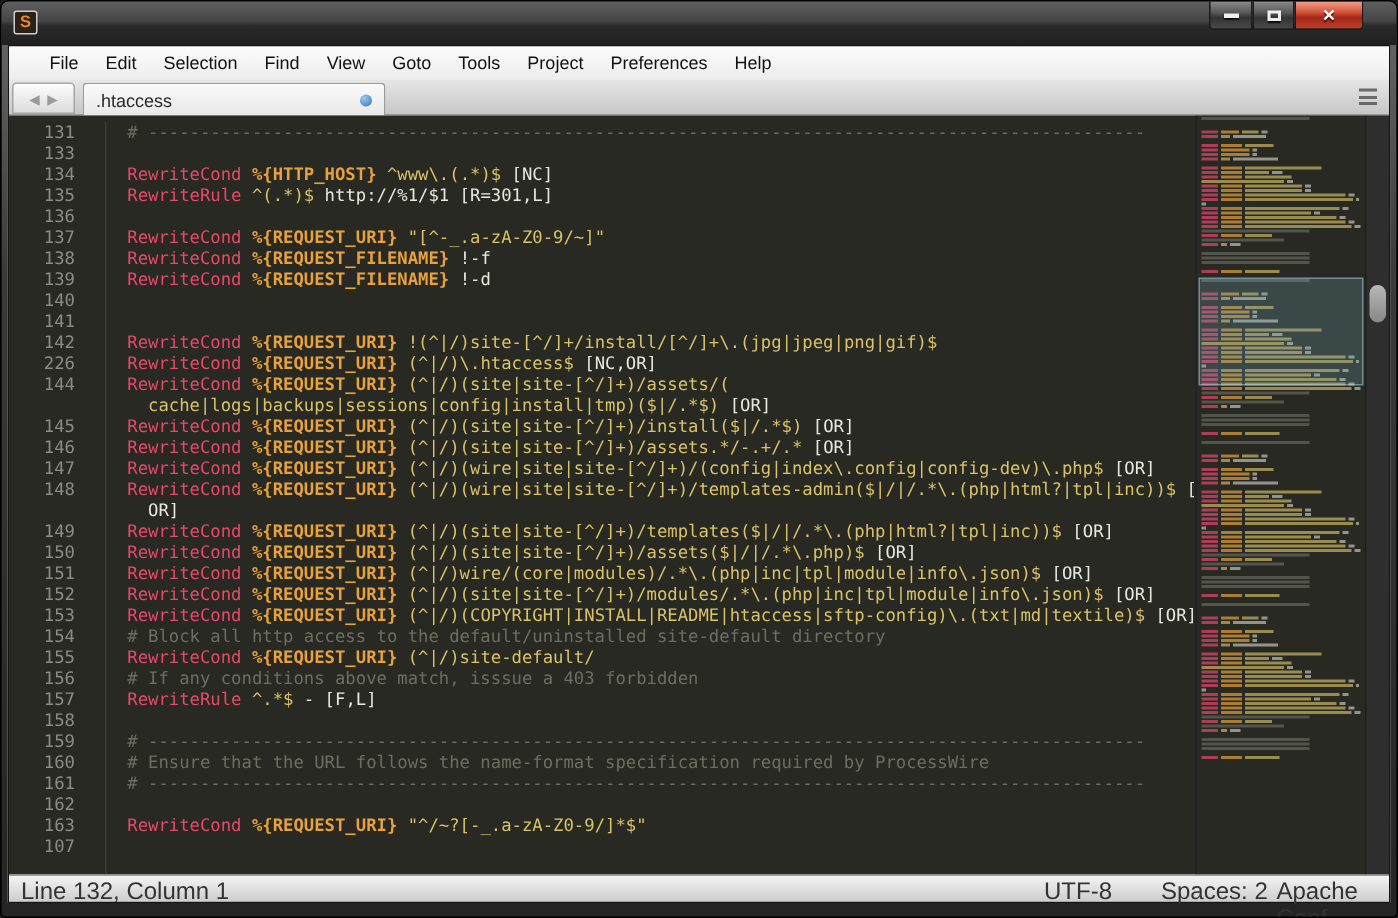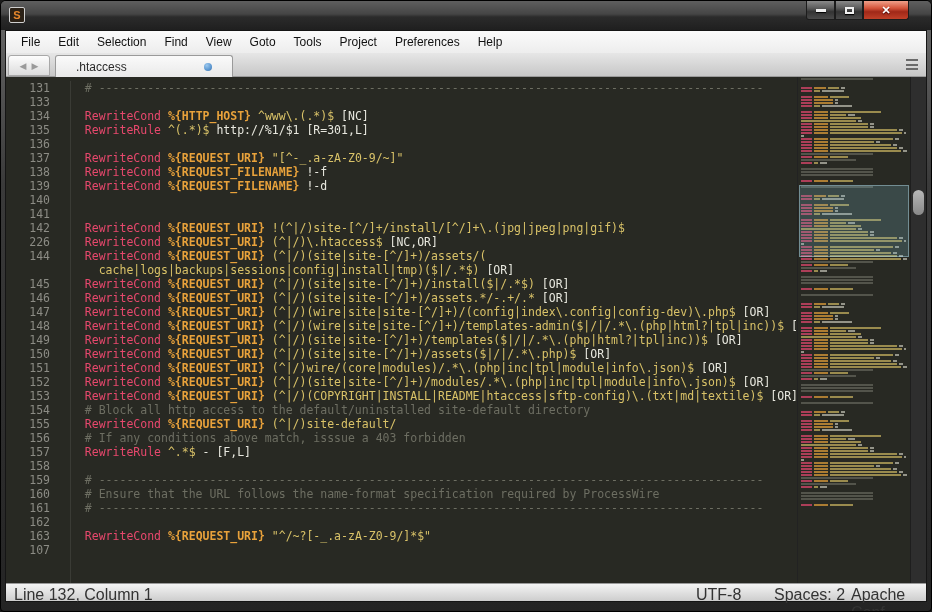--- a/index.html
+++ b/index.html
@@ -25,32 +25,32 @@
   .winbtn.close{width:46px;border-radius:0 0 3px 0;
     background:linear-gradient(#f0a08a,#d4543a 40%,#a02818 60%,#c04028);
     color:#fff;font-size:11px;font-weight:bold;text-shadow:0 1px 1px #400;}
   .glyph-min{width:10px;height:3px;background:#f0f0f0;box-shadow:0 1px 1px #000;}
   .glyph-max{width:9px;height:7px;border:2px solid #f0f0f0;box-shadow:0 1px 1px #000;}
   
   .client{position:absolute;left:4px;right:4px;top:29px;bottom:9px;
     background:#f0f0f0;border:1px solid #151515;display:flex;flex-direction:column;}
   
   .menubar{height:22px;background:linear-gradient(#fbfbfb,#ededed);
-    display:flex;align-items:center;padding-left:6px;flex:none;}
+    display:flex;align-items:center;padding-left:18px;flex:none;}
   .menuitem{font-size:12px;color:#111;padding:3px 9px;white-space:nowrap;}
   
   .tabbar{height:24px;background:linear-gradient(#e6e6e6,#c7c7c7);flex:none;
     position:relative;border-bottom:1px solid #9a9a9a;}
   .navbox{position:absolute;left:2px;top:2px;width:42px;height:21px;
     background:linear-gradient(#fdfdfd,#dcdcdc);border:1px solid #a8a8a8;
     border-radius:3px 3px 0 0;display:flex;align-items:center;justify-content:center;gap:5px;}
   .navarrow{font-size:9px;color:#9a9a9a;}
-  .tab{position:absolute;left:49px;top:2px;width:178px;height:22px;
+  .tab{position:absolute;left:49px;top:2px;width:202px;height:22px;
     background:linear-gradient(#fafafa,#e9e9e9);border:1px solid #9a9a9a;border-bottom:none;
-    border-radius:3px 3px 0 0;display:flex;align-items:center;padding:0 20px;}
+    border-radius:3px 3px 0 0;display:flex;align-items:center;padding:0 8px;}
   .tab .tablabel{font-size:12px;color:#2a2a2a;flex:1;}
   .dirtydot{width:8px;height:8px;border-radius:50%;
     background:radial-gradient(circle at 35% 30%,#9cc8ee,#5a96d0 60%,#3d6fa8);flex:none;}
   .overflowicon{position:absolute;right:8px;top:6px;width:12px;height:11px;
     display:flex;flex-direction:column;justify-content:space-between;}
   .overflowicon i{display:block;height:2px;background:#6a6a6a;}
   
   .editor{flex:1;position:relative;background:#282923;overflow:hidden;
     font-family:"DejaVu Sans Mono","Liberation Mono",monospace;font-size:11.5px;}
   .code-rows{position:absolute;left:0;top:4px;right:129px;bottom:0;overflow:hidden;}
@@ -153,20 +153,21 @@
           <div class="crow"><span class="ln">140</span></div>
           <div class="crow"><span class="ln">141</span><span class="ctext"></span></div>
           <div class="crow"><span class="ln">142</span><span class="ctext"><span class="kw">  RewriteCond </span><span class="var">%{REQUEST_URI} </span><span class="pat">!(^|/)site-[^/]+/install/[^/]+\.(jpg|jpeg|png|gif)$</span></span></div>
           <div class="crow"><span class="ln">226</span><span class="ctext"><span class="kw">  RewriteCond </span><span class="var">%{REQUEST_URI} </span><span class="pat">(^|/)\.htaccess$ </span><span class="pln">[NC,OR]</span></span></div>
           <div class="crow"><span class="ln">144</span><span class="ctext"><span class="kw">  RewriteCond </span><span class="var">%{REQUEST_URI} </span><span class="pat">(^|/)(site|site-[^/]+)/assets/(</span></span></div>
           <div class="crow"><span class="ln"></span><span class="ctext"><span class="pat">    cache|logs|backups|sessions|config|install|tmp)($|/.*$) </span><span class="pln">[OR]</span></span></div>
           <div class="crow"><span class="ln">145</span><span class="ctext"><span class="kw">  RewriteCond </span><span class="var">%{REQUEST_URI} </span><span class="pat">(^|/)(site|site-[^/]+)/install($|/.*$) </span><span class="pln">[OR]</span></span></div>
           <div class="crow"><span class="ln">146</span><span class="ctext"><span class="kw">  RewriteCond </span><span class="var">%{REQUEST_URI} </span><span class="pat">(^|/)(site|site-[^/]+)/assets.*/-.+/.* </span><span class="pln">[OR]</span></span></div>
           <div class="crow"><span class="ln">147</span><span class="ctext"><span class="kw">  RewriteCond </span><span class="var">%{REQUEST_URI} </span><span class="pat">(^|/)(wire|site|site-[^/]+)/(config|index\.config|config-dev)\.php$ </span><span class="pln">[OR]</span></span></div>
           <div class="crow"><span class="ln">148</span><span class="ctext"><span class="kw">  RewriteCond </span><span class="var">%{REQUEST_URI} </span><span class="pat">(^|/)(wire|site|site-[^/]+)/templates-admin($|/|/.*\.(php|html?|tpl|inc))$ </span><span class="pln">[</span></span></div>
+          <div class="crow"><span class="ln"></span><span class="ctext"><span class="pln">    OR]</span></span></div>
           <div class="crow"><span class="ln">149</span><span class="ctext"><span class="kw">  RewriteCond </span><span class="var">%{REQUEST_URI} </span><span class="pat">(^|/)(site|site-[^/]+)/templates($|/|/.*\.(php|html?|tpl|inc))$ </span><span class="pln">[OR]</span></span></div>
           <div class="crow"><span class="ln">150</span><span class="ctext"><span class="kw">  RewriteCond </span><span class="var">%{REQUEST_URI} </span><span class="pat">(^|/)(site|site-[^/]+)/assets($|/|/.*\.php)$ </span><span class="pln">[OR]</span></span></div>
           <div class="crow"><span class="ln">151</span><span class="ctext"><span class="kw">  RewriteCond </span><span class="var">%{REQUEST_URI} </span><span class="pat">(^|/)wire/(core|modules)/.*\.(php|inc|tpl|module|info\.json)$ </span><span class="pln">[OR]</span></span></div>
           <div class="crow"><span class="ln">152</span><span class="ctext"><span class="kw">  RewriteCond </span><span class="var">%{REQUEST_URI} </span><span class="pat">(^|/)(site|site-[^/]+)/modules/.*\.(php|inc|tpl|module|info\.json)$ </span><span class="pln">[OR]</span></span></div>
           <div class="crow"><span class="ln">153</span><span class="ctext"><span class="kw">  RewriteCond </span><span class="var">%{REQUEST_URI} </span><span class="pat">(^|/)(COPYRIGHT|INSTALL|README|htaccess|sftp-config)\.(txt|md|textile)$ </span><span class="pln">[OR]</span></span></div>
           <div class="crow"><span class="ln">154</span><span class="ctext"><span class="cmt">  # Block all http access to the default/uninstalled site-default directory</span></span></div>
           <div class="crow"><span class="ln">155</span><span class="ctext"><span class="kw">  RewriteCond </span><span class="var">%{REQUEST_URI} </span><span class="pat">(^|/)site-default/</span></span></div>
           <div class="crow"><span class="ln">156</span><span class="ctext"><span class="cmt">  # If any conditions above match, isssue a 403 forbidden</span></span></div>
           <div class="crow"><span class="ln">157</span><span class="ctext"><span class="kw">  RewriteRule </span><span class="pat">^.*$ </span><span class="pln">- [F,L]</span></span></div>
           <div class="crow"><span class="ln">158</span><span class="ctext"></span></div>

